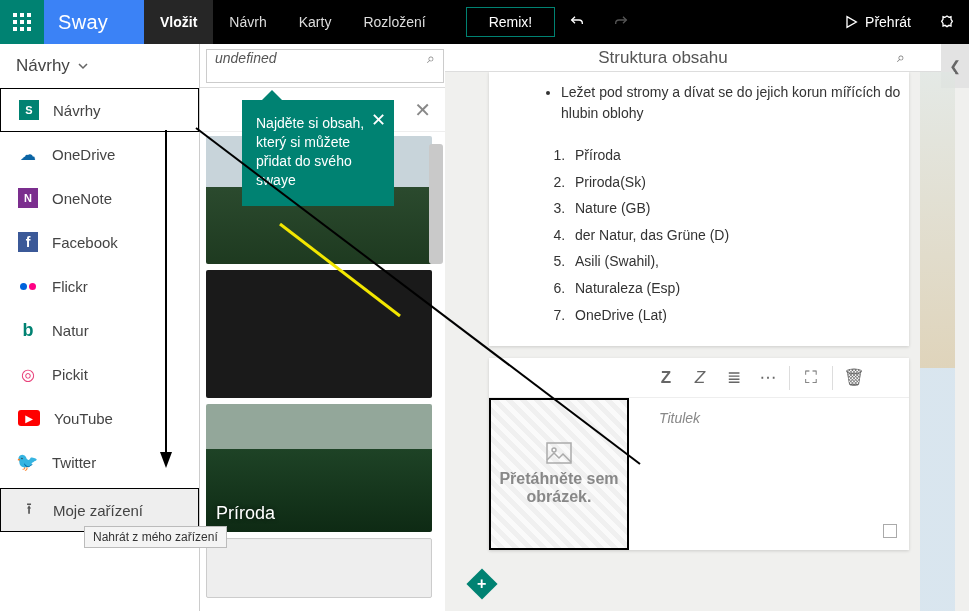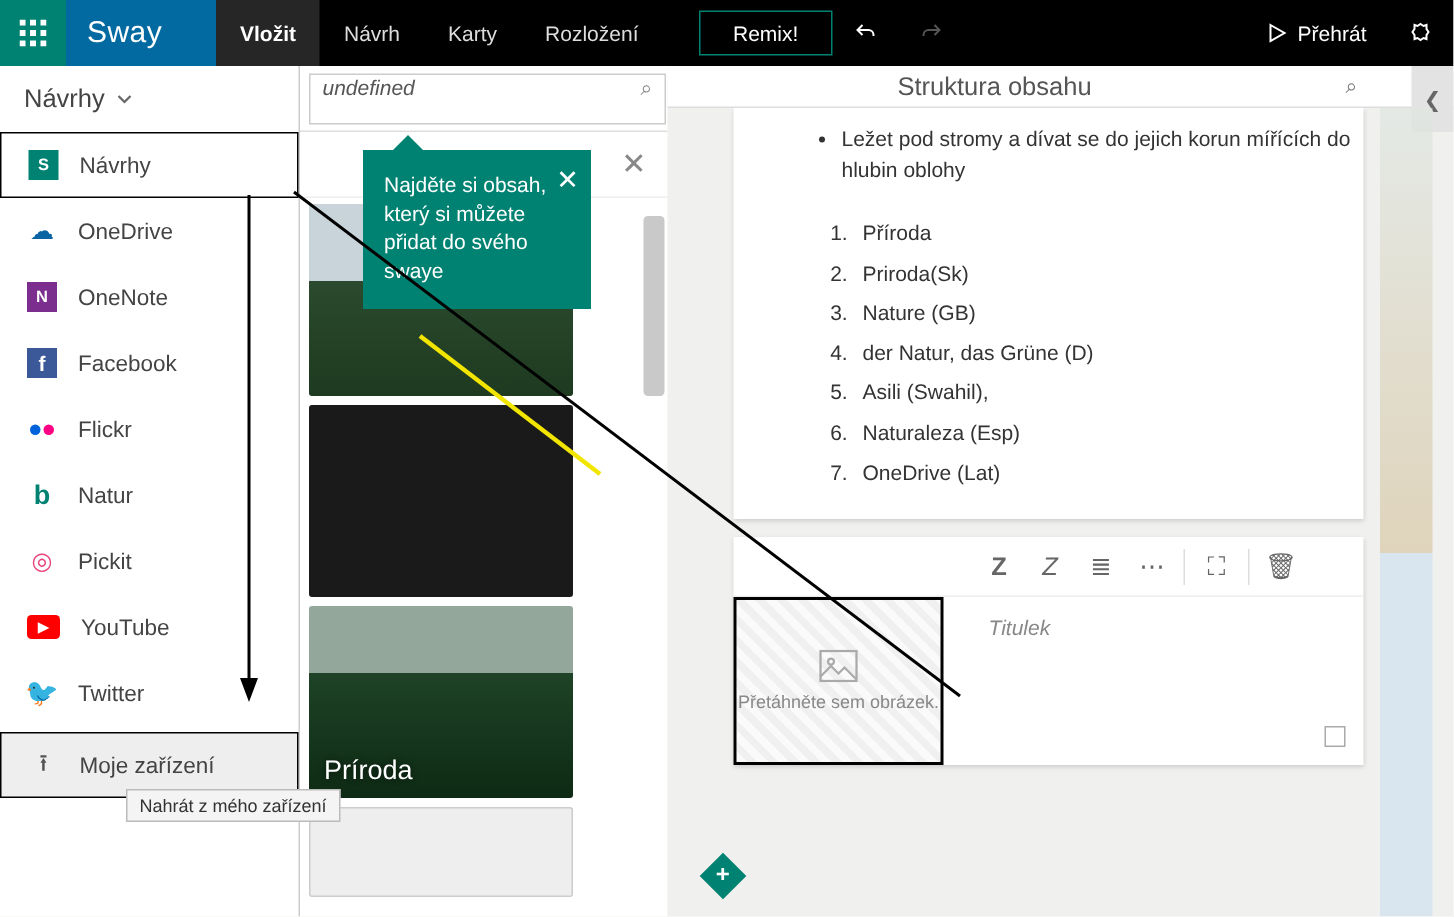--- a/index.html
+++ b/index.html
@@ -2,21 +2,21 @@
 <html><head>
 <meta charset="utf-8">
 <style>
   * { box-sizing: border-box; margin: 0; padding: 0; }
   body { font-family: "Segoe UI", Arial, sans-serif; font-size: 14px; color: #333; background: #fff; width: 969px; height: 611px; overflow: hidden; position: relative; }
 
   
   .titlebar { display: flex; align-items: stretch; height: 44px; background: #000; color: #fff; }
   .waffle { width: 44px; display:flex; align-items:center; justify-content:center; background:#008272; }
   .waffle svg { width:18px; height:18px; }
-  .logo { width:100px; background:#0369a1; color:#fff; font-size:20px; display:flex; align-items:center; padding-left:14px; font-weight:400; letter-spacing:0.3px; }
+  .logo { width:100px; background:#3b82f6; color:#fff; font-size:20px; display:flex; align-items:center; padding-left:14px; font-weight:400; letter-spacing:0.3px; }
   .tabs { display:flex; align-items:stretch; }
   .tab { padding:0 16px; display:flex; align-items:center; font-size:14px; cursor:pointer; color:#ddd; }
   .tab.active { background:#262626; color:#fff; font-weight:600; }
   .remix { margin-left:24px; margin-top:7px; margin-bottom:7px; border:1px solid #008272; padding:0 22px; display:flex; align-items:center; color:#fff; }
   .spacer { flex:1; }
   .tb-btn { padding:0 14px; display:flex; align-items:center; gap:6px; color:#fff; cursor:pointer; }
   .tb-btn.dim { color:#666; }
   .tb-btn svg { width:16px; height:16px; }
 
   
@@ -35,21 +35,21 @@
   .midcol { width:245px; display:flex; flex-direction:column; position:relative; background:#fff; }
   .midtop { display:flex; align-items:center; height:44px; border-bottom:1px solid #ddd; }
   .searchwrap { flex:1; display:flex; align-items:flex-start; border:1px solid #ccc; margin:4px 0 4px 6px; height:34px; padding:0 8px;gap:30px; }
   .searchwrap input { flex:1; border:none; outline:none; font-size:14px; color:#555; font-style:italic; }
   .closex { width:44px; display:flex; align-items:center; justify-content:center; color:#666; font-size:20px; cursor:pointer; }
   .ostatni-row { display:flex; align-items:center; height:44px; padding:0 8px; color:#666; font-size:13px; border-bottom:1px solid #eee; margin-bottom:4px; }
   .ostatni-row .txt { flex:1; }
   .ostatni-row .x2 { font-size:20px; color:#888; padding:0 6px; cursor:pointer; }
 
   .thumbs { flex:1; overflow:hidden; position:relative; padding:0 20px 0 6px; }
-  .thumb { width:176px; height:128px; margin-bottom:6px; border-radius:2px; background:#555; }
+  .thumb { width:226px; height:128px; margin-bottom:6px; border-radius:2px; background:#555; }
   .thumb.forest1 { background: linear-gradient(to bottom, #c8d4da 0%, #c8d4da 40%, #2b4a2e 40%, #1e3a20 100%); }
   .thumb.black { background:#1a1a1a; }
   .thumb.forest2 { background: linear-gradient(to bottom, #93a79a 0%, #93a79a 35%, #1e4326 35%, #0e2a14 100%); position:relative; }
   .thumb.map { background:#eee; border:1px solid #ccc; height:60px; position:relative; }
   .thumb .caption { position:absolute; bottom:8px; left:10px; color:#fff; font-size:18px; text-shadow:0 0 4px rgba(0,0,0,0.6);}
   .midcol .scrollbar { position:absolute; right:2px; top:8px; width:14px; height:120px; background:#c9c9c9; border-radius:3px; }
 
   
   .callout { position:absolute; left:42px; top:56px; width:152px; background:#008272; color:#fff; padding:14px 14px 16px 14px; font-size:14px; line-height:1.35; z-index:10; }
   .callout .cx { position:absolute; top:8px; right:8px; color:#fff; font-size:18px; cursor:pointer; }
@@ -67,21 +67,21 @@
 
   .canvas { flex:1; position:relative; overflow:hidden; padding:0 44px; }
   .photo-strip { position:absolute; right:14px; top:0; bottom:0; width:35px; background:linear-gradient(#dfe6e2 0%,#d8c8a5 55%,#cfe1ef 55%,#cfe1ef 100%); opacity:0.7; }
   .card { background:#fff; box-shadow:0 1px 3px rgba(0,0,0,0.15); margin-top:0; padding:10px 0 18px 52px; width:420px; }
   .bullet { list-style:disc; margin-left:20px; font-size:14px; color:#333; line-height:1.5; }
   .ol { margin-top:18px; margin-left:10px; font-size:14px; line-height:1.9; color:#333; padding-left:18px;}
   .ol li { padding-left:6px; }
 
   .card2 { background:#fff; box-shadow:0 1px 3px rgba(0,0,0,0.15); margin-top:12px; width:420px; position:relative; }
   .toolbar { display:flex; align-items:center; height:40px; border-bottom:1px solid #eee; padding:0 12px; gap:0; }
-  .dropzone { width:140px; height:112px; border:2px solid #000; margin:0; position:relative; background:repeating-linear-gradient(45deg,#fafafa,#fafafa 5px,#f0f0f0 5px,#f0f0f0 10px); display:flex; flex-direction:column; align-items:center; justify-content:center; gap:6px; color:#888; font-size:12px; text-align:center; }
+  .dropzone { width:140px; height:152px; border:2px solid #000; margin:0; position:relative; background:repeating-linear-gradient(45deg,#fafafa,#fafafa 5px,#f0f0f0 5px,#f0f0f0 10px); display:flex; flex-direction:column; align-items:center; justify-content:center; gap:6px; color:#888; font-size:16px; text-align:center;font-weight:bold; }
   .dropzone svg { width:26px; height:22px; }
   .titulek { position:absolute; left:170px; top:52px; font-style:italic; color:#888; font-size:14px; }
   .chk { position:absolute; right:12px; bottom:12px; width:14px; height:14px; border:1px solid #aaa; }
   .plus-diamond { position:absolute; left:26px; bottom:16px; width:22px; height:22px; background:#008272; transform:rotate(45deg); display:flex; align-items:center; justify-content:center; }
   .plus-diamond span { transform:rotate(-45deg); color:#fff; font-size:16px; font-weight:bold; }
   .cardbody { display:flex; padding:0; }
   .tbtn { width:34px; height:34px; display:flex; align-items:center; justify-content:center; color:#666; font-size:17px; cursor:pointer; }
   .tsep { width:1px; height:24px; background:#ddd; margin:0 4px; }
 
   

